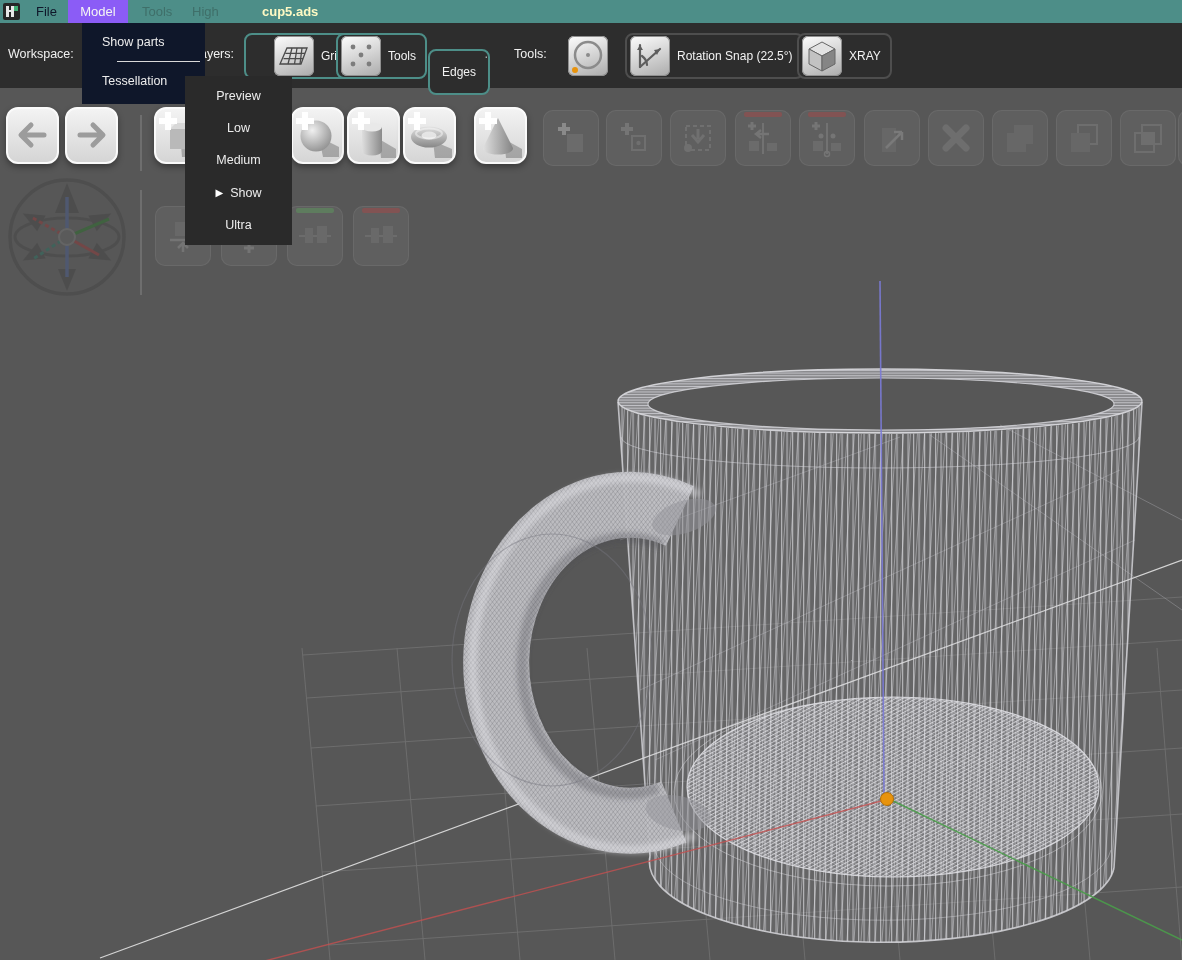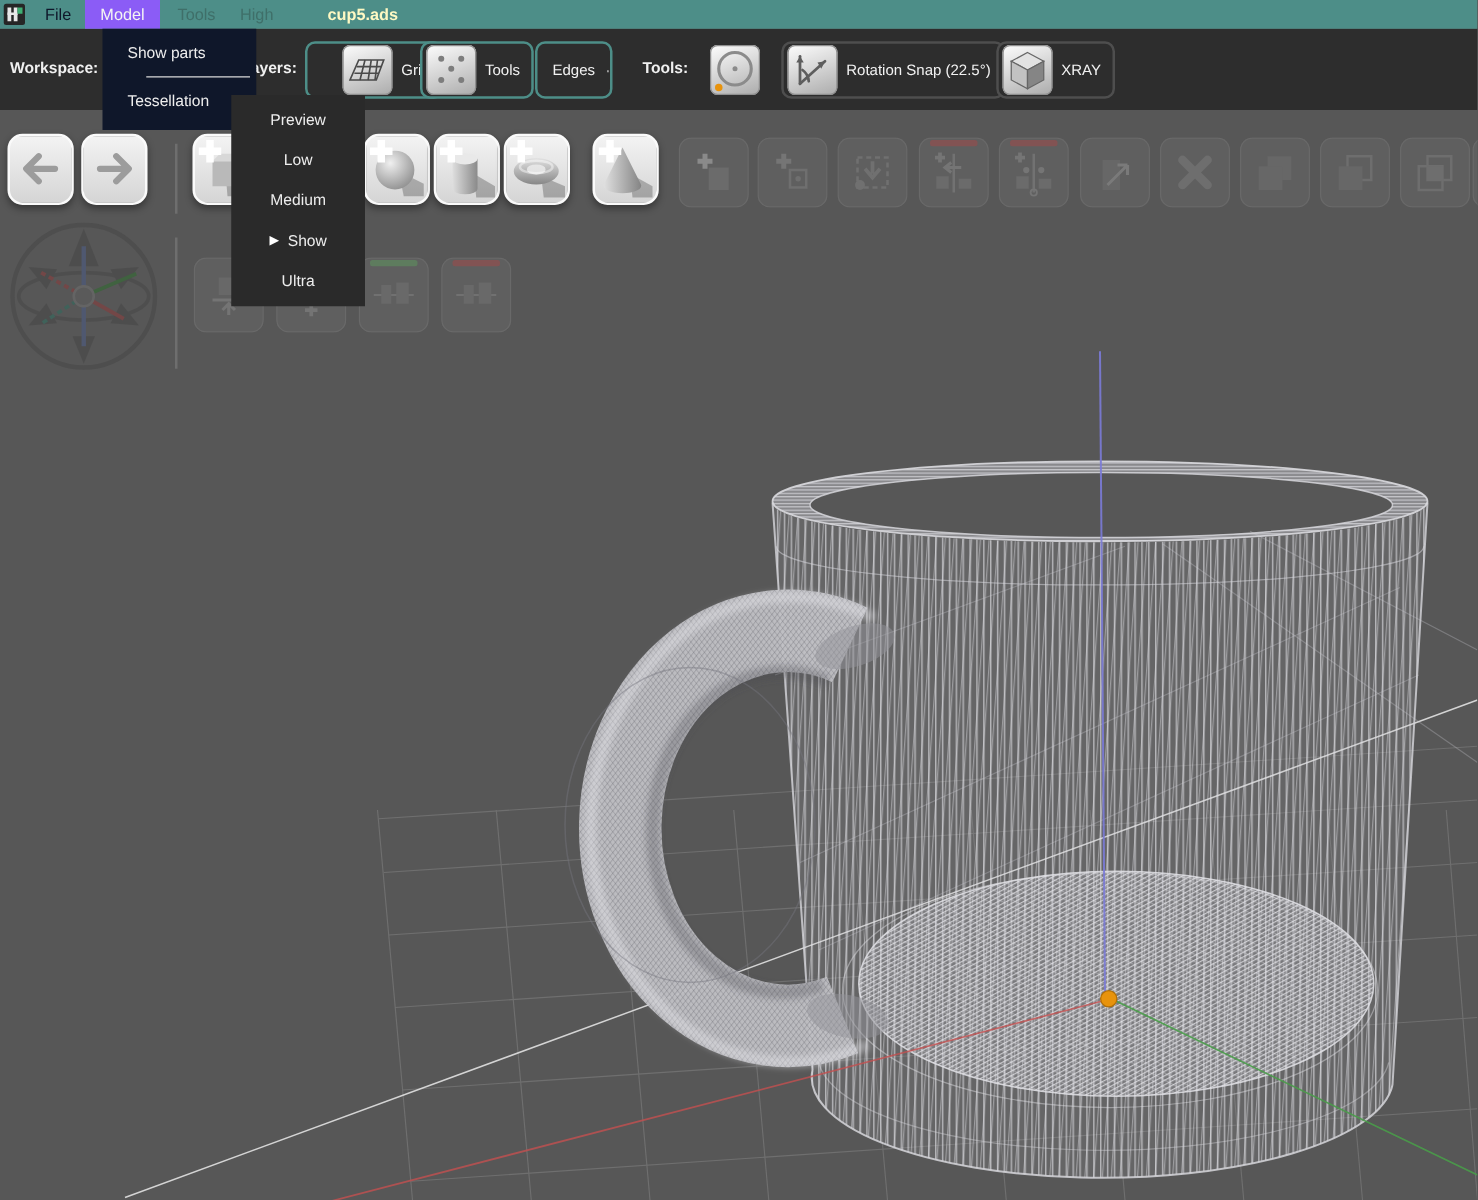--- a/index.html
+++ b/index.html
@@ -7,21 +7,21 @@
        font-family:"Liberation Sans","DejaVu Sans",sans-serif;-webkit-font-smoothing:antialiased;}
   
   .menubar{position:absolute;left:0;top:0;width:1182px;height:23px;background:#4d8e88;z-index:6;}
   .app-icon{position:absolute;left:3px;top:3px;width:17px;height:17px;background:#262626;border-radius:2px;}
   .mb-item{position:absolute;top:0;height:23px;display:flex;align-items:center;font-size:13px;color:#0f172a;padding:0 10px;cursor:default;}
   .mb-item.dim{color:#3f6f69;}
   .mb-item.active{background:#8b5cf6;color:#f4f4f4;}
   .mb-file-name{position:absolute;left:262px;top:0;height:23px;display:flex;align-items:center;color:#fef9c3;font-weight:bold;font-size:13px;}
   
   .toolbar{position:absolute;left:0;top:23px;width:1182px;height:65px;background:#2d2d2d;z-index:5;}
-  .tb-label{position:absolute;top:0;height:62px;display:flex;align-items:center;color:#f0f0f0;font-weight:bold;font-size:12.5px;}
+  .tb-label{position:absolute;top:0;height:62px;display:flex;align-items:center;color:#f0f0f0;font-weight:normal;font-size:12.5px;}
   .tb-btn{position:absolute;top:10px;height:46px;display:inline-flex;align-items:center;gap:7px;
           border:2px solid #4d8e88;border-radius:8px;padding:0 9px 0 3px;color:#f2f2f2;font-size:12px;background:#2d2d2d;box-sizing:border-box;}
   .tb-btn.graybrd{border-color:#4e4e4e;}
   .tb-btn.textonly{padding:0 12px;}
   .tile{width:40px;height:40px;border-radius:6px;background:linear-gradient(160deg,#fdfdfd 0%,#d9d9d9 45%,#ababab 100%);
         box-shadow:inset 0 0 0 1px #8f8f8f;display:flex;align-items:center;justify-content:center;flex:0 0 auto;}
   .tile.lone{position:absolute;top:13px;}
   .tb-dot{position:absolute;color:#aaa;font-size:14px;top:0;height:65px;display:flex;align-items:center;}
   
   .menu-panel{position:absolute;left:82px;top:23px;width:123px;height:81px;background:#0f172a;z-index:10;color:#ededed;font-size:12.5px;}
@@ -413,21 +413,21 @@
             <circle cx="25" cy="8" r="2.4"></circle>
           <circle cx="17" cy="16" r="2.4"></circle>
           <circle cx="9" cy="25" r="2.4"></circle>
             <circle cx="25" cy="25" r="2.4"></circle>
         </g>
       </svg>
     </span>
     <span>Tools</span>
   </div>
 
-  <div class="tb-btn textonly" style="left:428px;">
+  <div class="tb-btn textonly" style="left:428px;margin-top:16px;">
     <span>Edges</span>
   </div>
 
   <div class="tb-dot" style="left:484px;">·</div>
   <div class="tb-label" style="left:514px;">Tools:</div>
 
   <span class="tile lone" style="left:568px;">
     <svg width="40" height="40" viewBox="0 0 40 40">
       <circle cx="20" cy="19" r="13" fill="none" stroke="#8b8b8b" stroke-width="2.5"></circle>
       <circle cx="20" cy="19" r="2" fill="#8b8b8b"></circle>

